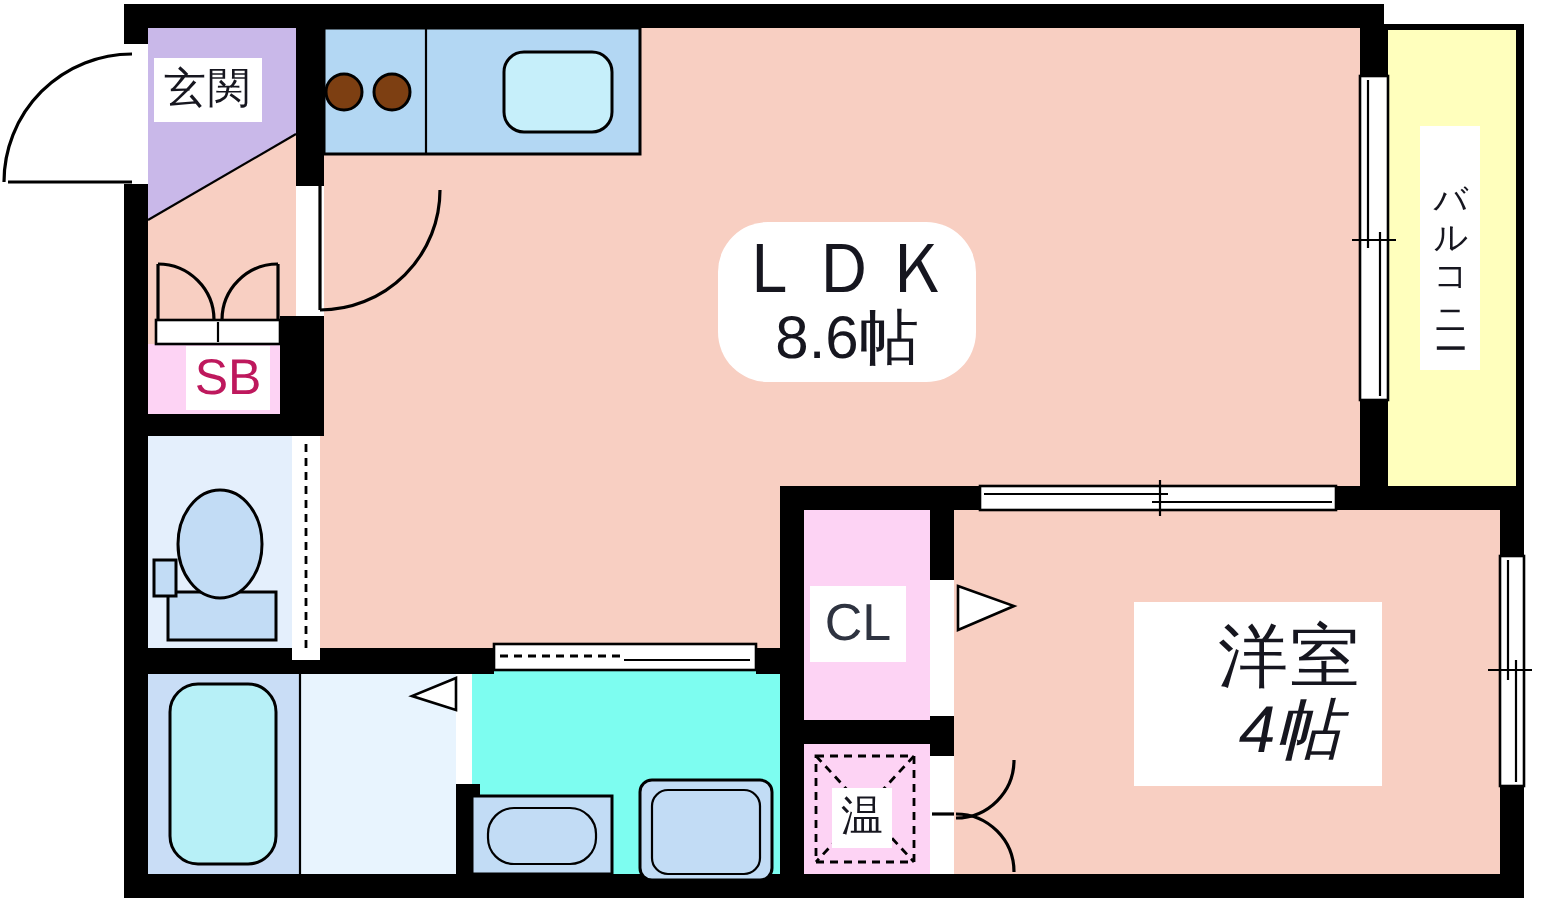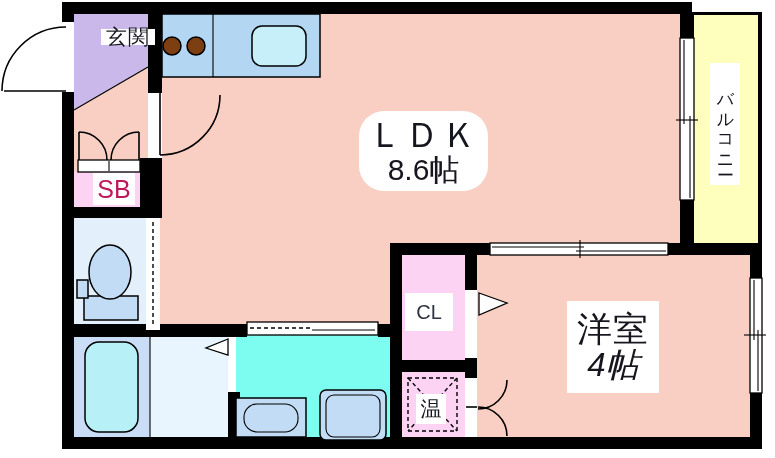--- a/index.html
+++ b/index.html
@@ -24,30 +24,30 @@
   .white{fill:#fff;}
   .white-s{fill:#fff;stroke:#000;stroke-width:1.3;}
   .ln{stroke:#000;stroke-width:1.6;fill:none;}
   .ln-thin{stroke:#000;stroke-width:1.1;fill:none;}
   .dash{stroke:#000;stroke-width:1.4;fill:none;stroke-dasharray:4 3;}
   
   .lbl{position:absolute;background:#fff;color:#16161f;display:flex;
        align-items:center;justify-content:center;line-height:1.05;white-space:nowrap;}
   .lbl.col{flex-direction:column;}
   .lbl .l1,.lbl .l2{display:block;text-align:center;}
-  .lbl-genkan{left:101px;top:29px;width:54px;height:16px;font-size:21px;letter-spacing:1px;}
+  .lbl-genkan{left:77px;top:29px;width:54px;height:32px;font-size:21px;letter-spacing:1px;}
   .lbl-sb{left:93px;top:173px;width:42px;height:32px;font-size:25px;color:#be185d;}
   .lbl-ldk{left:359px;top:111px;width:129px;height:80px;border-radius:25px;}
   .lbl-ldk .l1{font-size:35px;letter-spacing:2px;}
   .lbl-ldk .l2{font-size:30px;}
   .lbl-balcony{left:710px;top:63px;width:30px;height:122px;font-size:17px;
        writing-mode:vertical-rl;text-orientation:upright;letter-spacing:2px;}
-  .lbl-cl{left:405px;top:293px;width:48px;height:38px;font-size:20px;color:#2e3340;}
+  .lbl-cl{left:405px;top:293px;width:48px;height:38px;font-size:26px;color:#2e3340;}
   .lbl-on{left:416px;top:394px;width:30px;height:30px;font-size:21px;}
-  .lbl-yoshitsu{left:567px;top:301px;width:92px;height:92px;}
+  .lbl-yoshitsu{left:567px;top:301px;width:92px;height:92px;padding-left:32px;}
   .lbl-yoshitsu .l1{font-size:35px;letter-spacing:1px;}
   .lbl-yoshitsu .l2{font-size:33px;font-style:italic;}
 </style>
 </head>
 <body>
 
 <div class="plan">
   <svg width="775" height="458" viewBox="0 0 775 458">
 
     <rect class="f-pink" x="74" y="14" width="606" height="311"></rect>

